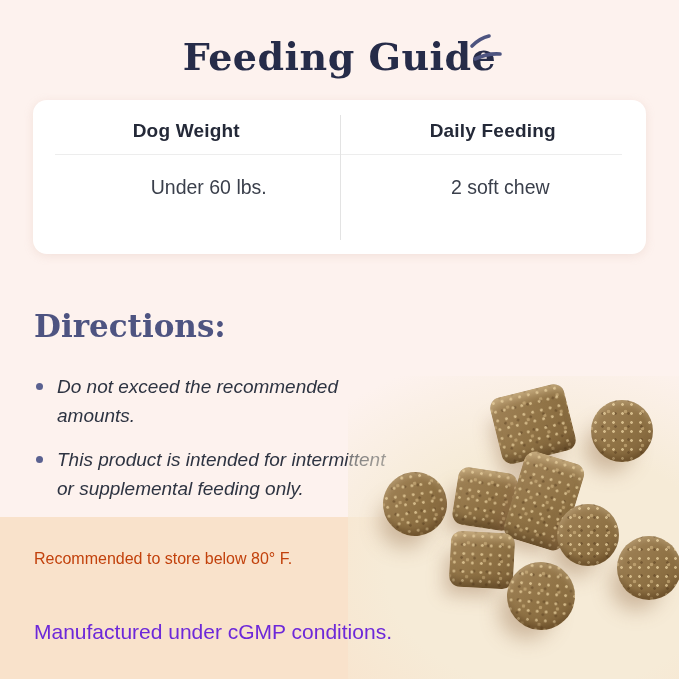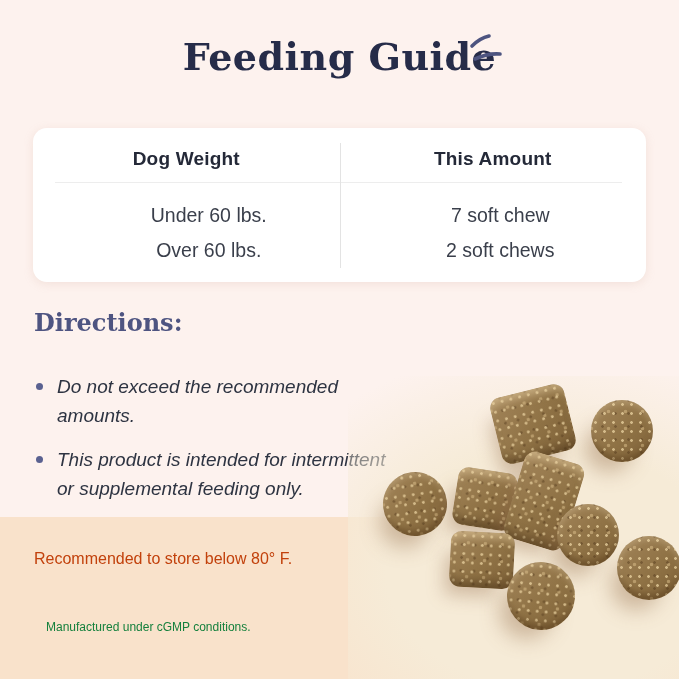--- a/index.html
+++ b/index.html
@@ -15,58 +15,58 @@
     position:absolute; left:0; right:0; top:34px;
     text-align:center;
     font-family:"DejaVu Serif","Liberation Serif",serif;
     font-size:38px; font-weight:600; letter-spacing:.5px;
     color:#262c49;
   }
   .accent{ position:absolute; left:463px; top:32px; }
 
   
   .card{
-    position:absolute; left:33px; top:128px; width:613px; height:154px;
+    position:absolute; left:33px; top:100px; width:613px; height:154px;
     background:#ffffff; border-radius:14px;
     box-shadow:0 2px 10px rgba(205,165,150,.22);
   }
   .thead{ display:flex; height:54px; align-items:center; padding-top:8px; }
   .th{ flex:1; text-align:center; font-size:19px; font-weight:700;
        letter-spacing:.2px; color:#242938; }
   .hline{ border-top:1px solid #ededed; margin:0 24px 0 22px; }
   .trow{ display:flex; height:35px; align-items:center;padding-left:30px; }
   .trow.first{ margin-top:15px; }
   .td{ flex:1; text-align:center; font-size:19.5px; color:#3a3f4b; }
   .vline{ position:absolute; left:50%; top:15px; bottom:14px; width:1px;
           background:#e3e3e3; }
 
   
   .directions-heading{
     position:absolute; left:34px; top:308px;
     font-family:"DejaVu Serif","Liberation Serif",serif;
-    font-size:24px; font-weight:600; color:#4e5481;
+    font-size:31px; font-weight:600; color:#4e5481;
   }
   .bullets{ position:absolute; left:34px; top:372px; list-style:none;
             width:380px;font-style:italic; }
   .bullets li{
     position:relative; padding-left:23px; margin-bottom:15px;
     font-size:19px; line-height:29px; color:#2e3442; max-width:368px;
   }
   .bullets li::before{
     content:""; position:absolute; left:2px; top:11px;
     width:7px; height:7px; border-radius:50%; background:#5a6190;
   }
 
   
   .tan{ position:absolute; left:0; right:0; top:517px; height:162px;
         background:#f9e2cb; }
   .storage{ position:absolute; left:34px; top:545px;
             font-size:16px; line-height:28px; color:#c2410c; }
-  .manufactured{ position:absolute; left:46px; top:620px;
-                 font-size:12px; color:#15803d; }
+  .manufactured{ position:absolute; left:34px; top:620px;
+                 font-size:21px; color:#6d28d9; }
 
   
   .photo{
     position:absolute; left:348px; top:376px; width:331px; height:303px;
     background:radial-gradient(120% 95% at 62% 64%,
                #f6ebd7 42%, rgba(246,235,215,0) 78%);
   }
   .chew{
     position:absolute;
     background-color:#96774a;
@@ -98,30 +98,26 @@
 
   <div class="title">Feeding Guide</div>
   <svg class="accent" width="44" height="38" viewBox="0 0 44 38">
     <path d="M9 14 Q17 6 26 4" fill="none" stroke="#4d5480" stroke-width="3.6" stroke-linecap="round"></path>
     <path d="M12 27 Q25 21 37 22" fill="none" stroke="#4d5480" stroke-width="3.6" stroke-linecap="round"></path>
   </svg>
 
   <div class="card">
     <div class="thead">
       <div class="th">Dog Weight</div>
-      <div class="th">This Amount</div>
+      <div class="th">Daily Feeding</div>
     </div>
     <div class="hline"></div>
     <div class="trow first">
       <div class="td">Under 60 lbs.</div>
-      <div class="td">7 soft chew</div>
-    </div>
-    <div class="trow">
-      <div class="td">Over 60 lbs.</div>
-      <div class="td">2 soft chews</div>
+      <div class="td">2 soft chew</div>
     </div>
     <div class="vline"></div>
   </div>
 
   <div class="directions-heading">Directions:</div>
   <ul class="bullets">
     <li>Do not exceed the recommended amounts.</li>
     <li>This product is intended for intermittent or supplemental feeding only.</li>
   </ul>
 

